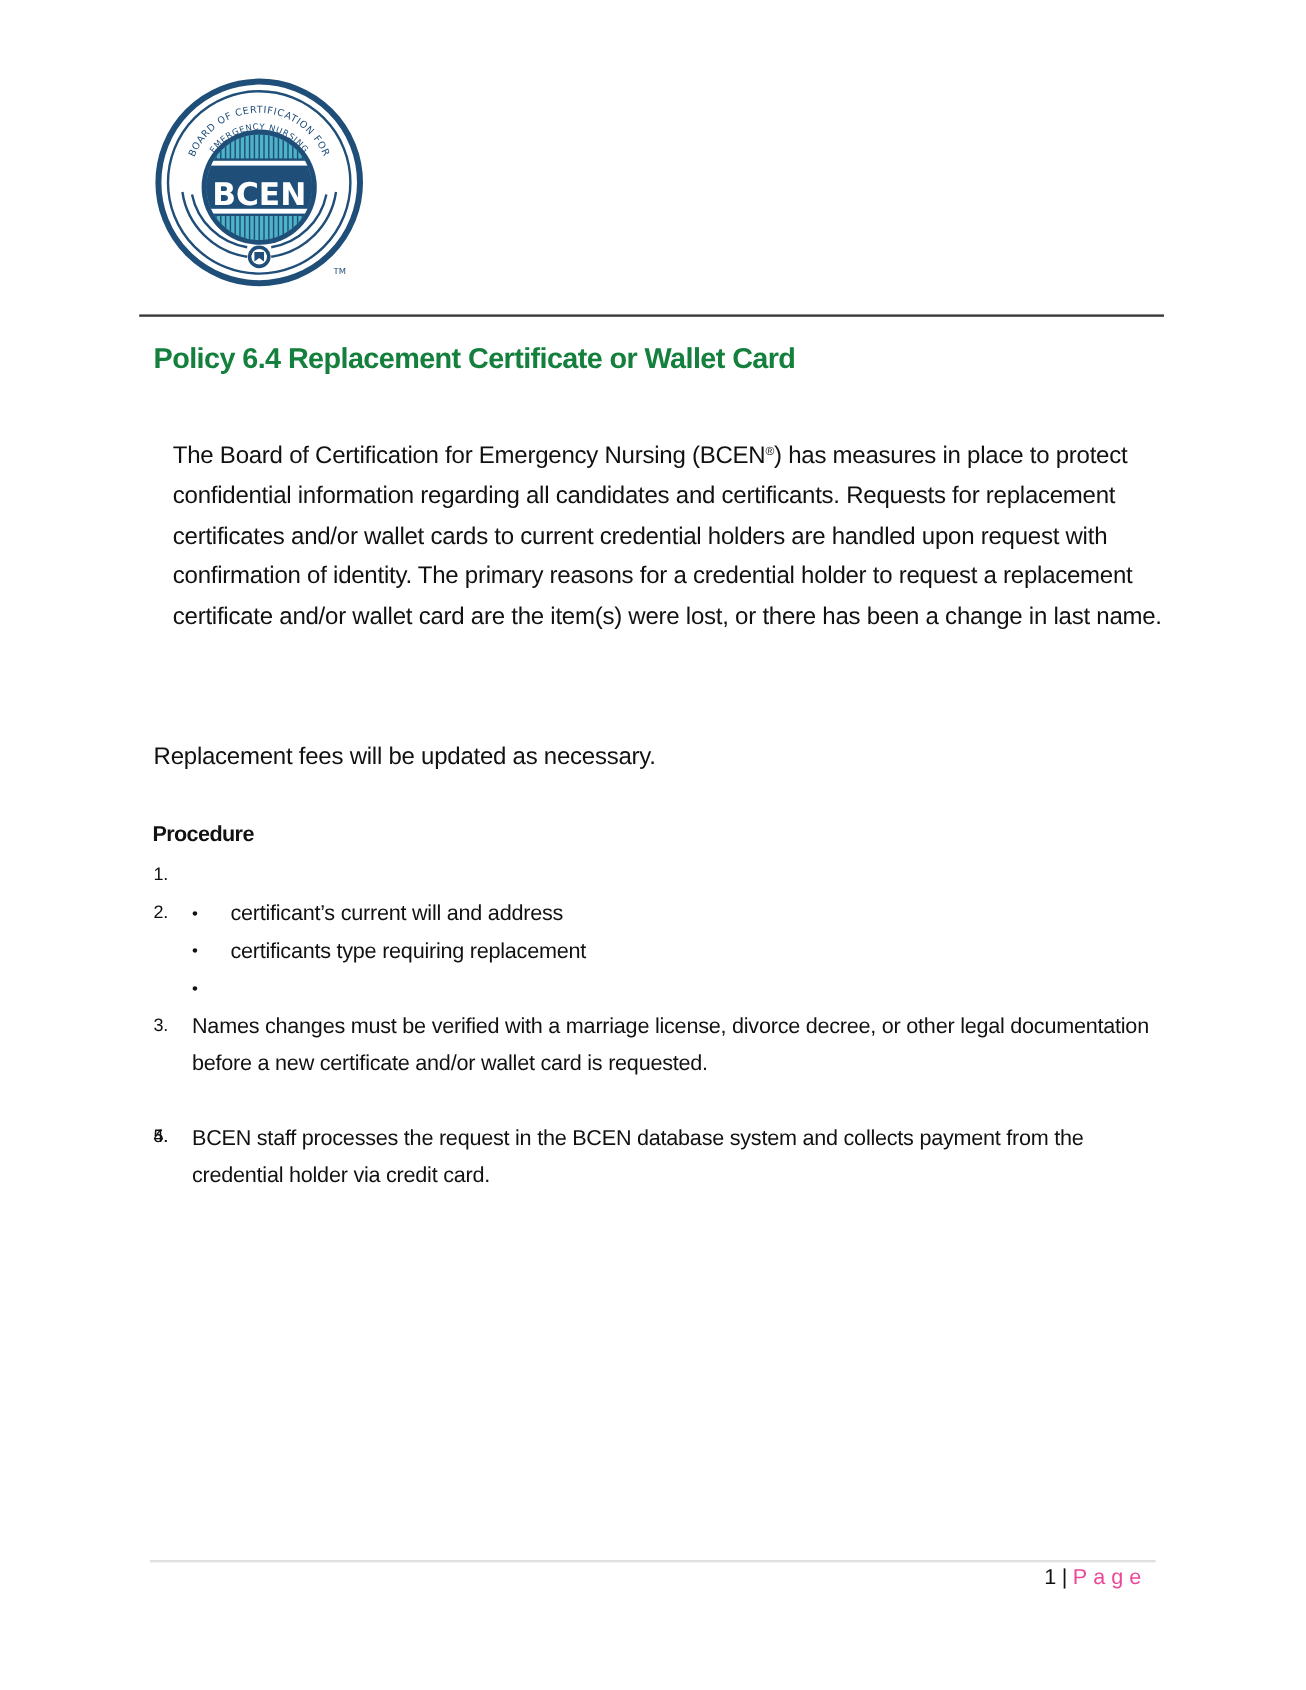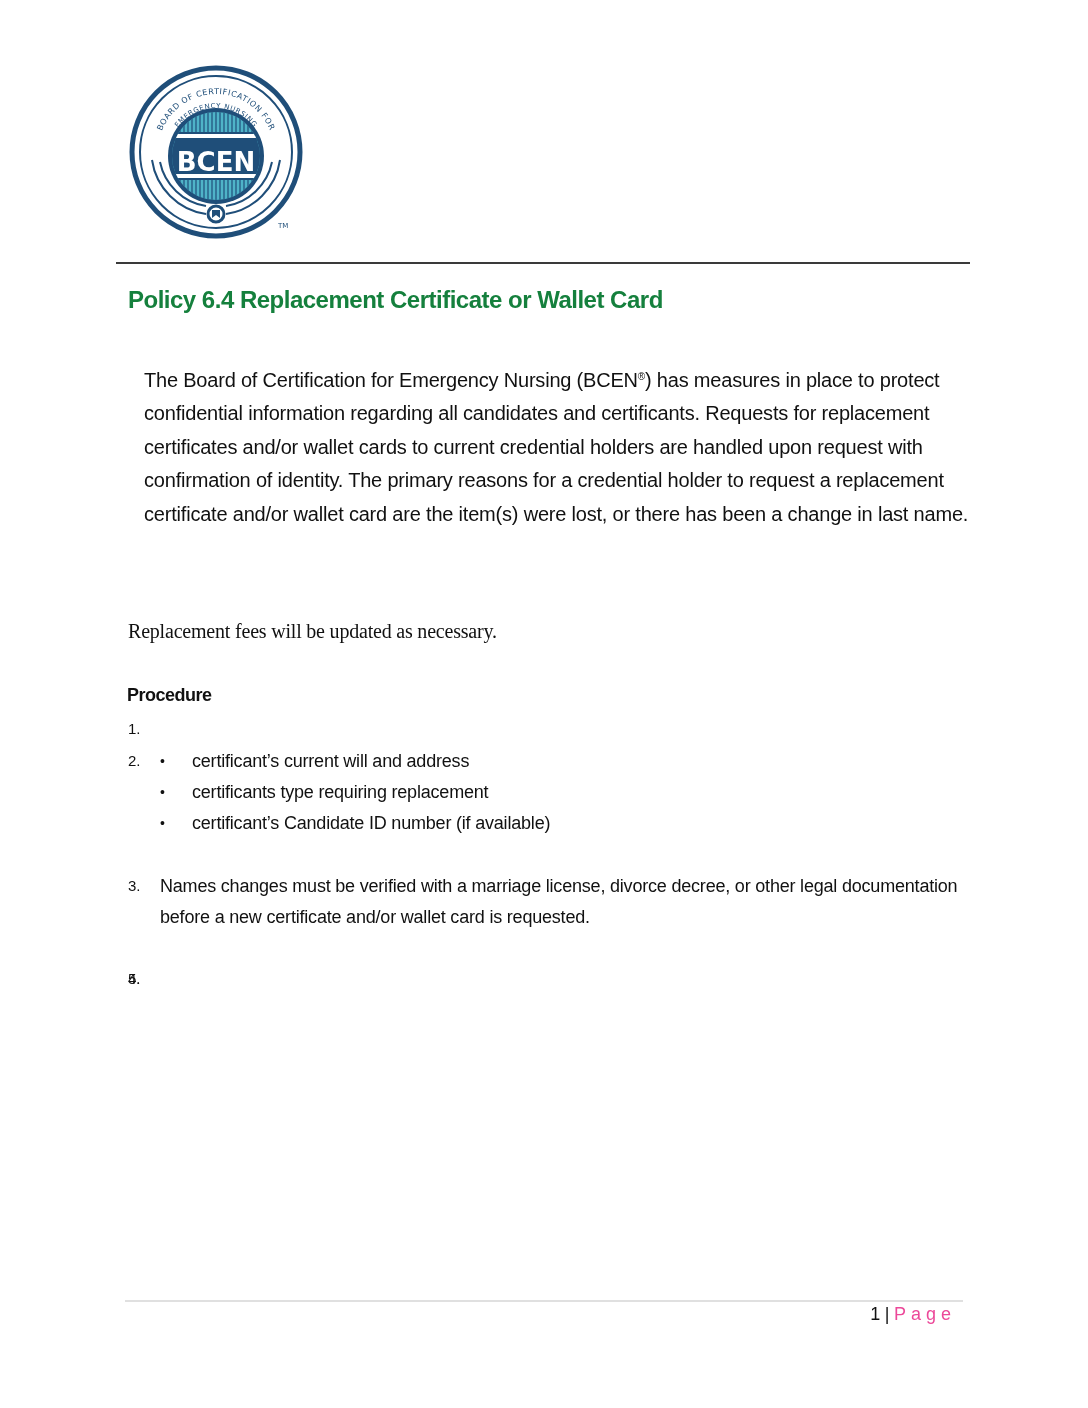--- a/index.html
+++ b/index.html
@@ -11,21 +11,21 @@
   .header-rule { position: absolute; left: 116px; top: 262px; width: 854px; height: 2px; background: #3a3a3a; }
   .title {
     position: absolute; left: 128px; top: 286px; margin: 0;
     font-size: 24px; font-weight: 600; letter-spacing: -0.5px; color: #15803d;
   }
   .intro {
     position: absolute; left: 128px; top: 344px; width: 840px; margin: 16px;
     font-size: 20px; line-height: 33.4px; letter-spacing: -0.2px;
   }
   .intro sup { font-size: 10px; vertical-align: 7px; }
-  .fees { position: absolute; left: 128px; top: 620px; margin: 0; font-size: 20px; letter-spacing: -0.2px; font-family: Liberation Serif, serif; }
+  .fees { position: absolute; left: 128px; top: 620px; margin: 0; font-size: 20px; letter-spacing: -0.2px; }
   .proc-heading {
     position: absolute; left: 127px; top: 685px; margin: 0;
     font-size: 18px; font-weight: 700; letter-spacing: -0.5px; text-align: center;
   }
   .steps { position: absolute; left: 128px; top: 714px; width: 840px; margin: 0; padding: 0; list-style: none; }
   .step { position: relative; padding-left: 32px; font-size: 18px; line-height: 30.5px; letter-spacing: -0.2px; margin-bottom: 32px; }
   .step-num { position: absolute; left: 0; top: 0; font-size: 15px; }
   .bullets { list-style: none; margin: 0; padding: 0; }
   .bullet { position: relative; padding-left: 32px; line-height: 31px; }
   .bullet-dot { position: absolute; left: 0; top: 0; font-size: 14px; }
@@ -110,31 +110,32 @@
 
 <ol class="steps">
   <li class="step">
     <span class="step-num">1.</span>
   </li>
   <li class="step">
     <span class="step-num">2.</span>
     <ul class="bullets">
       <li class="bullet"><span class="bullet-dot">•</span><span>certificant’s current will and address</span></li>
       <li class="bullet"><span class="bullet-dot">•</span><span>certificants type requiring replacement</span></li>
-      <li class="bullet"><span class="bullet-dot">•</span><span>certificant’s Candidate ID number (if available)</span></li>
+      <li class="bullet"><span class="bullet-dot">•</span></li>
     </ul>
   </li>
   <li class="step">
     <span class="step-num">3.</span>
     <span>Names changes must be verified with a marriage license, divorce decree, or other legal documentation before a new certificate and/or wallet card is requested.</span>
   </li>
   <li class="step">
     <span class="step-num">4.</span>
   </li>
   <li class="step">
     <span class="step-num">5.</span>
+    <span>BCEN staff processes the request in the BCEN database system and collects payment from the credential holder via credit card.</span>
   </li>
 </ol>
 
 <div class="footer-rule"></div>
 <div class="footer">
   <span class="num">1</span><span class="sep">|</span><span class="pg">Page</span>
 </div>
 
 </body></html>

